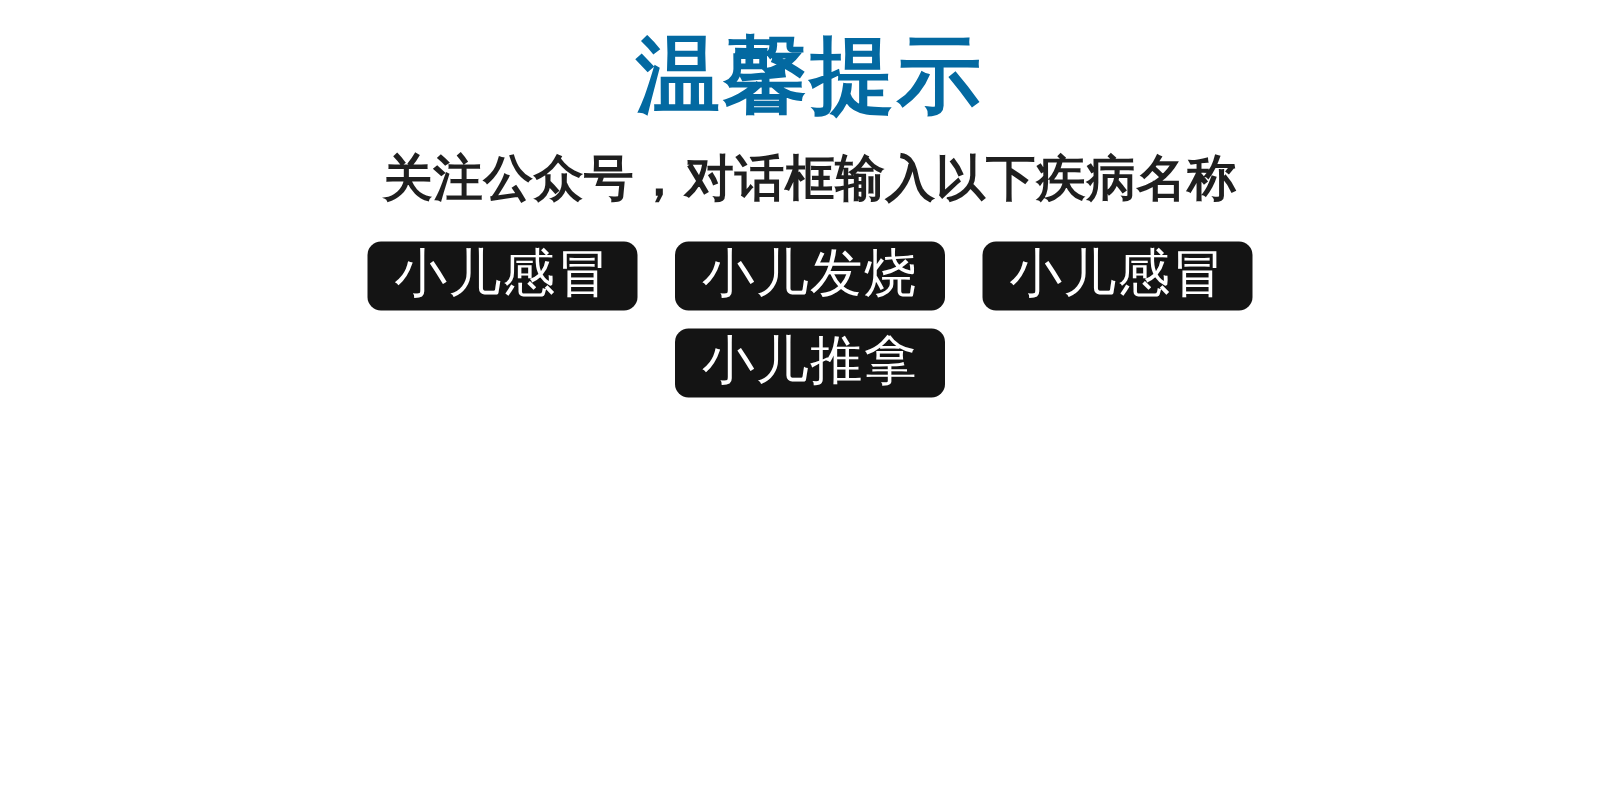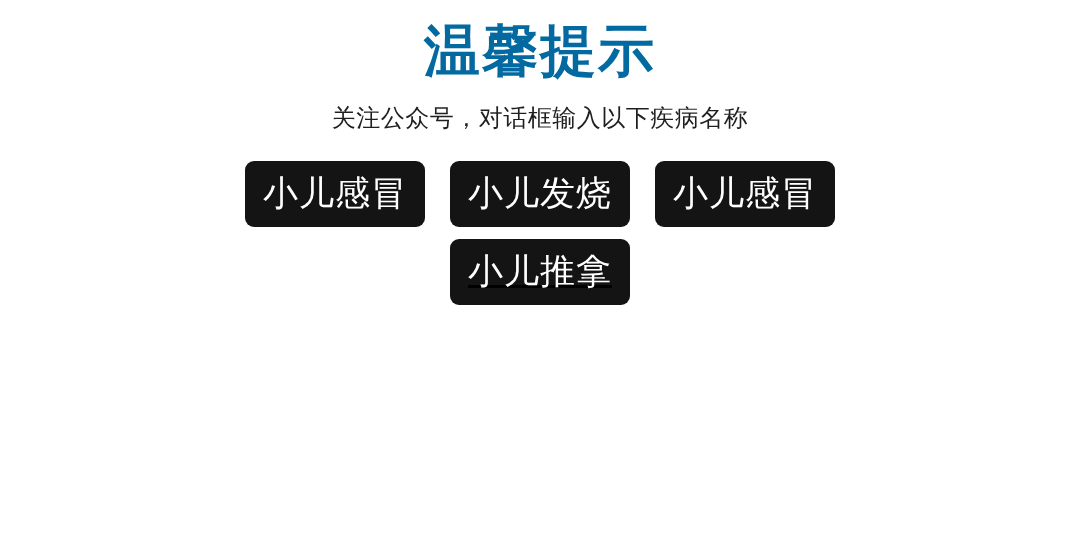--- a/index.html
+++ b/index.html
@@ -30,23 +30,23 @@
     color: #0369a1;
     letter-spacing: 2px;
     font-family: "DejaVu Serif", "Liberation Serif", serif;
     text-align: center;
     white-space: nowrap;
   }
   .subtitle {
     margin-top: 14px;
     text-align: center;
     color: #1f1f1f;
-    font-size: 24px;
+    font-size: 33px;
     line-height: 45px;
-    font-weight: 400;
+    font-weight: 700;
     letter-spacing: 0.5px;
     font-family: "DejaVu Serif", "Liberation Serif", serif;
   }
   .subtitle-line {
     display: block;
     white-space: nowrap;
   }
   .tag-grid {
     margin-top: 20px;
     display: flex;
@@ -55,40 +55,39 @@
     gap: 12px;
   }
   .tag-row {
     display: flex;
     flex-direction: row;
     justify-content: center;
     gap: 25px;
   }
   .tag {
     width: 180px;
-    height: 66px;
+    height: 46px;
     background: #141414;
     border-radius: 9px;
     color: #ffffff;
     display: flex;
     align-items: center;
     justify-content: center;
     font-size: 35px;
     line-height: 38px;
     font-weight: 400;
     letter-spacing: 1px;
     font-family: "DejaVu Serif", "Liberation Serif", serif;
     white-space: nowrap;
     box-sizing: border-box;
     padding-bottom: 3px;
     user-select: none;
   }
   .tag-row.single {
     justify-content: flex-start;
-    text-decoration: underline;
   }
 </style>
 </head>
 <body>
 
 <div class="page">
 
   <div class="title">温馨提示</div>
 
   <div class="subtitle">

